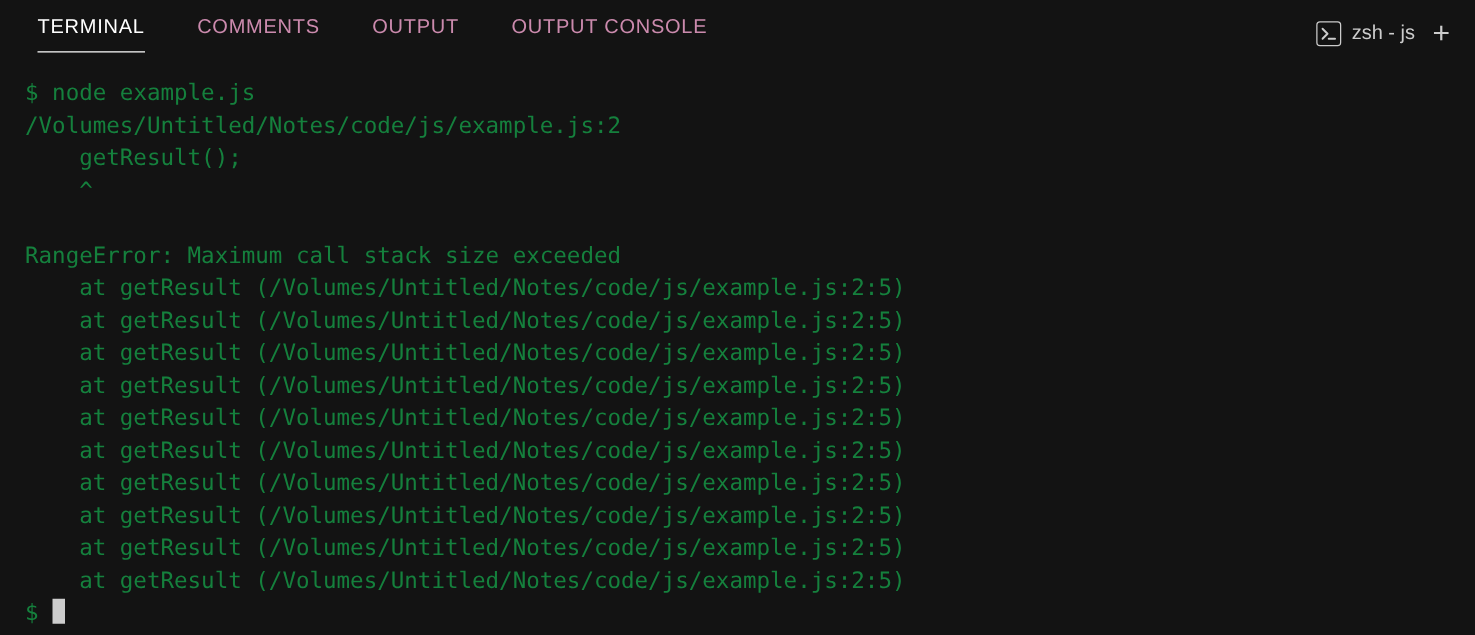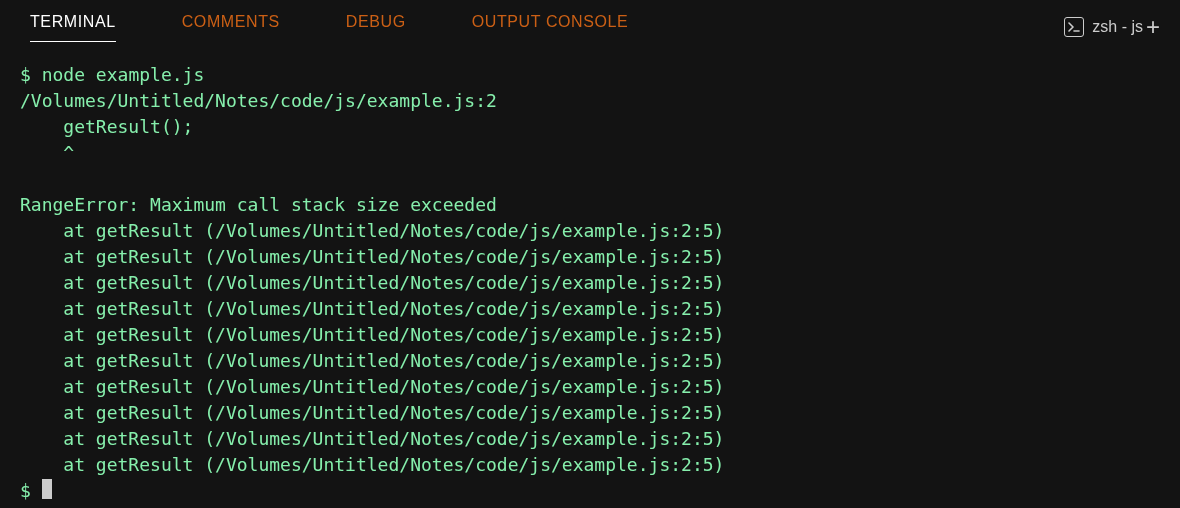--- a/index.html
+++ b/index.html
@@ -17,40 +17,40 @@
     }
     .panel-header {
       display: flex;
       align-items: center;
       justify-content: space-between;
       padding: 10px 20px 0 30px;
       height: 44px;
     }
     .tabs {
       display: flex;
-      gap: 66px;
+      gap: 42px;
     }
     .tab {
-      color: #f97316;
+      color: #f9a8d4;
       font-size: 16px;
       font-weight: 400;
       letter-spacing: 0.6px;
       padding-bottom: 10px;
       cursor: pointer;
       opacity: 0.8;
     }
     .tab.active {
       color: #ffffff;
       opacity: 1;
       border-bottom: 1.5px solid #ffffff;
     }
     .header-right {
       display: flex;
       align-items: center;
-      gap: 3px;
+      gap: 14px;
     }
     .shell-selector {
       display: flex;
       align-items: center;
       gap: 8px;
       cursor: pointer;
     }
     .shell-icon {
       width: 20px;
       height: 20px;
@@ -73,40 +73,40 @@
       color: #cccccc;
       cursor: pointer;
       font-weight: 300;
       line-height: 1;
     }
     .terminal-body {
       padding: 18px 20px 0 20px;
       font-family: "SF Mono", Menlo, Monaco, Consolas, monospace;
       font-size: 18px;
       line-height: 26px;
-      color: #86efac;
+      color: #15803d;
       white-space: pre;
     }
     .cursor {
       display: inline-block;
       width: 10px;
       height: 20px;
       background: #cccccc;
       vertical-align: text-bottom;
       margin-bottom: 2px;
     }
   </style>
 </head>
 <body>
 
 <div class="panel-header">
   <div class="tabs">
     <div class="tab active">TERMINAL</div>
     <div class="tab">COMMENTS</div>
-    <div class="tab">DEBUG</div>
+    <div class="tab">OUTPUT</div>
     <div class="tab">OUTPUT CONSOLE</div>
   </div>
   <div class="header-right">
     <div class="shell-selector">
       <span class="shell-icon">
         <svg viewBox="0 0 12 12" stroke="#cccccc" stroke-width="1.6" fill="none" stroke-linecap="round" stroke-linejoin="round">
           <polyline points="1,2 5,6 1,10"></polyline>
           <line x1="6" y1="10" x2="11" y2="10"></line>
         </svg>
       </span>

